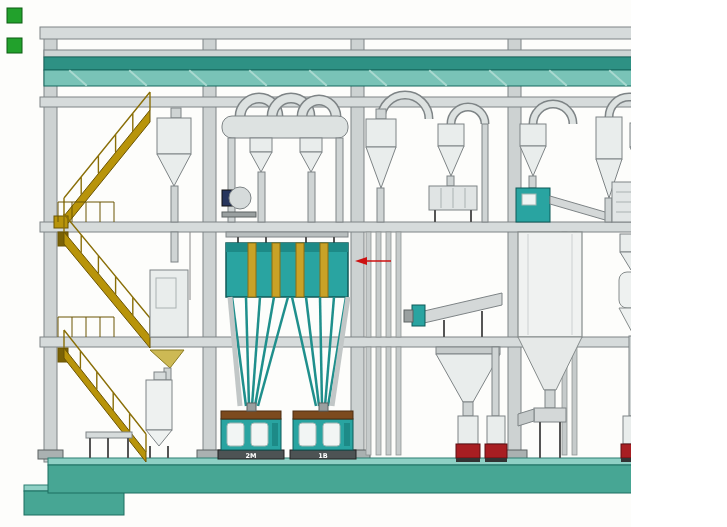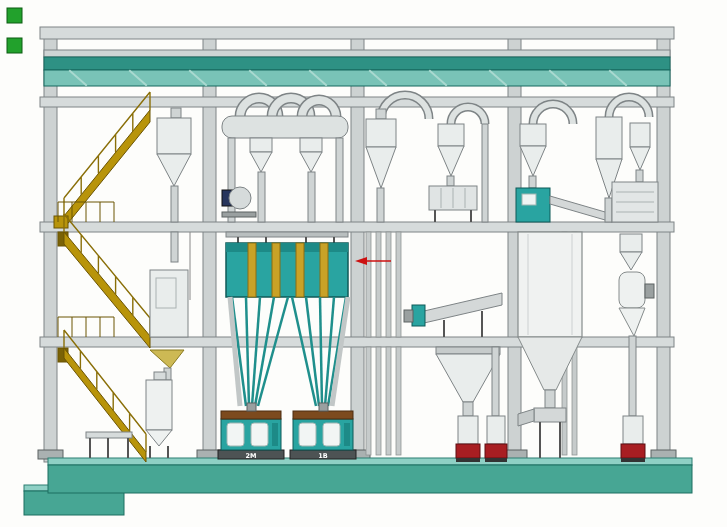--- a/index.html
+++ b/index.html
@@ -1,17 +1,17 @@
 <!DOCTYPE html>
 <html><head>
 <meta charset="utf-8">
 <style>
   html,body{margin:0;padding:0;background:#ffffff;}
   .canvas{
-    width:727px;height:527px;position:relative;overflow:hidden;
+    width:631px;height:527px;position:relative;overflow:hidden;
     background:#fdfdfb;font-family:"DejaVu Sans",sans-serif;text-align:right;
   }
   svg{display:block}
   text{font-family:"DejaVu Sans",sans-serif;}
   .mill-label{font-size:6.5px;fill:#ffffff;font-weight:bold;}
 </style>
 </head>
 <body>
 
 <div class="canvas">

